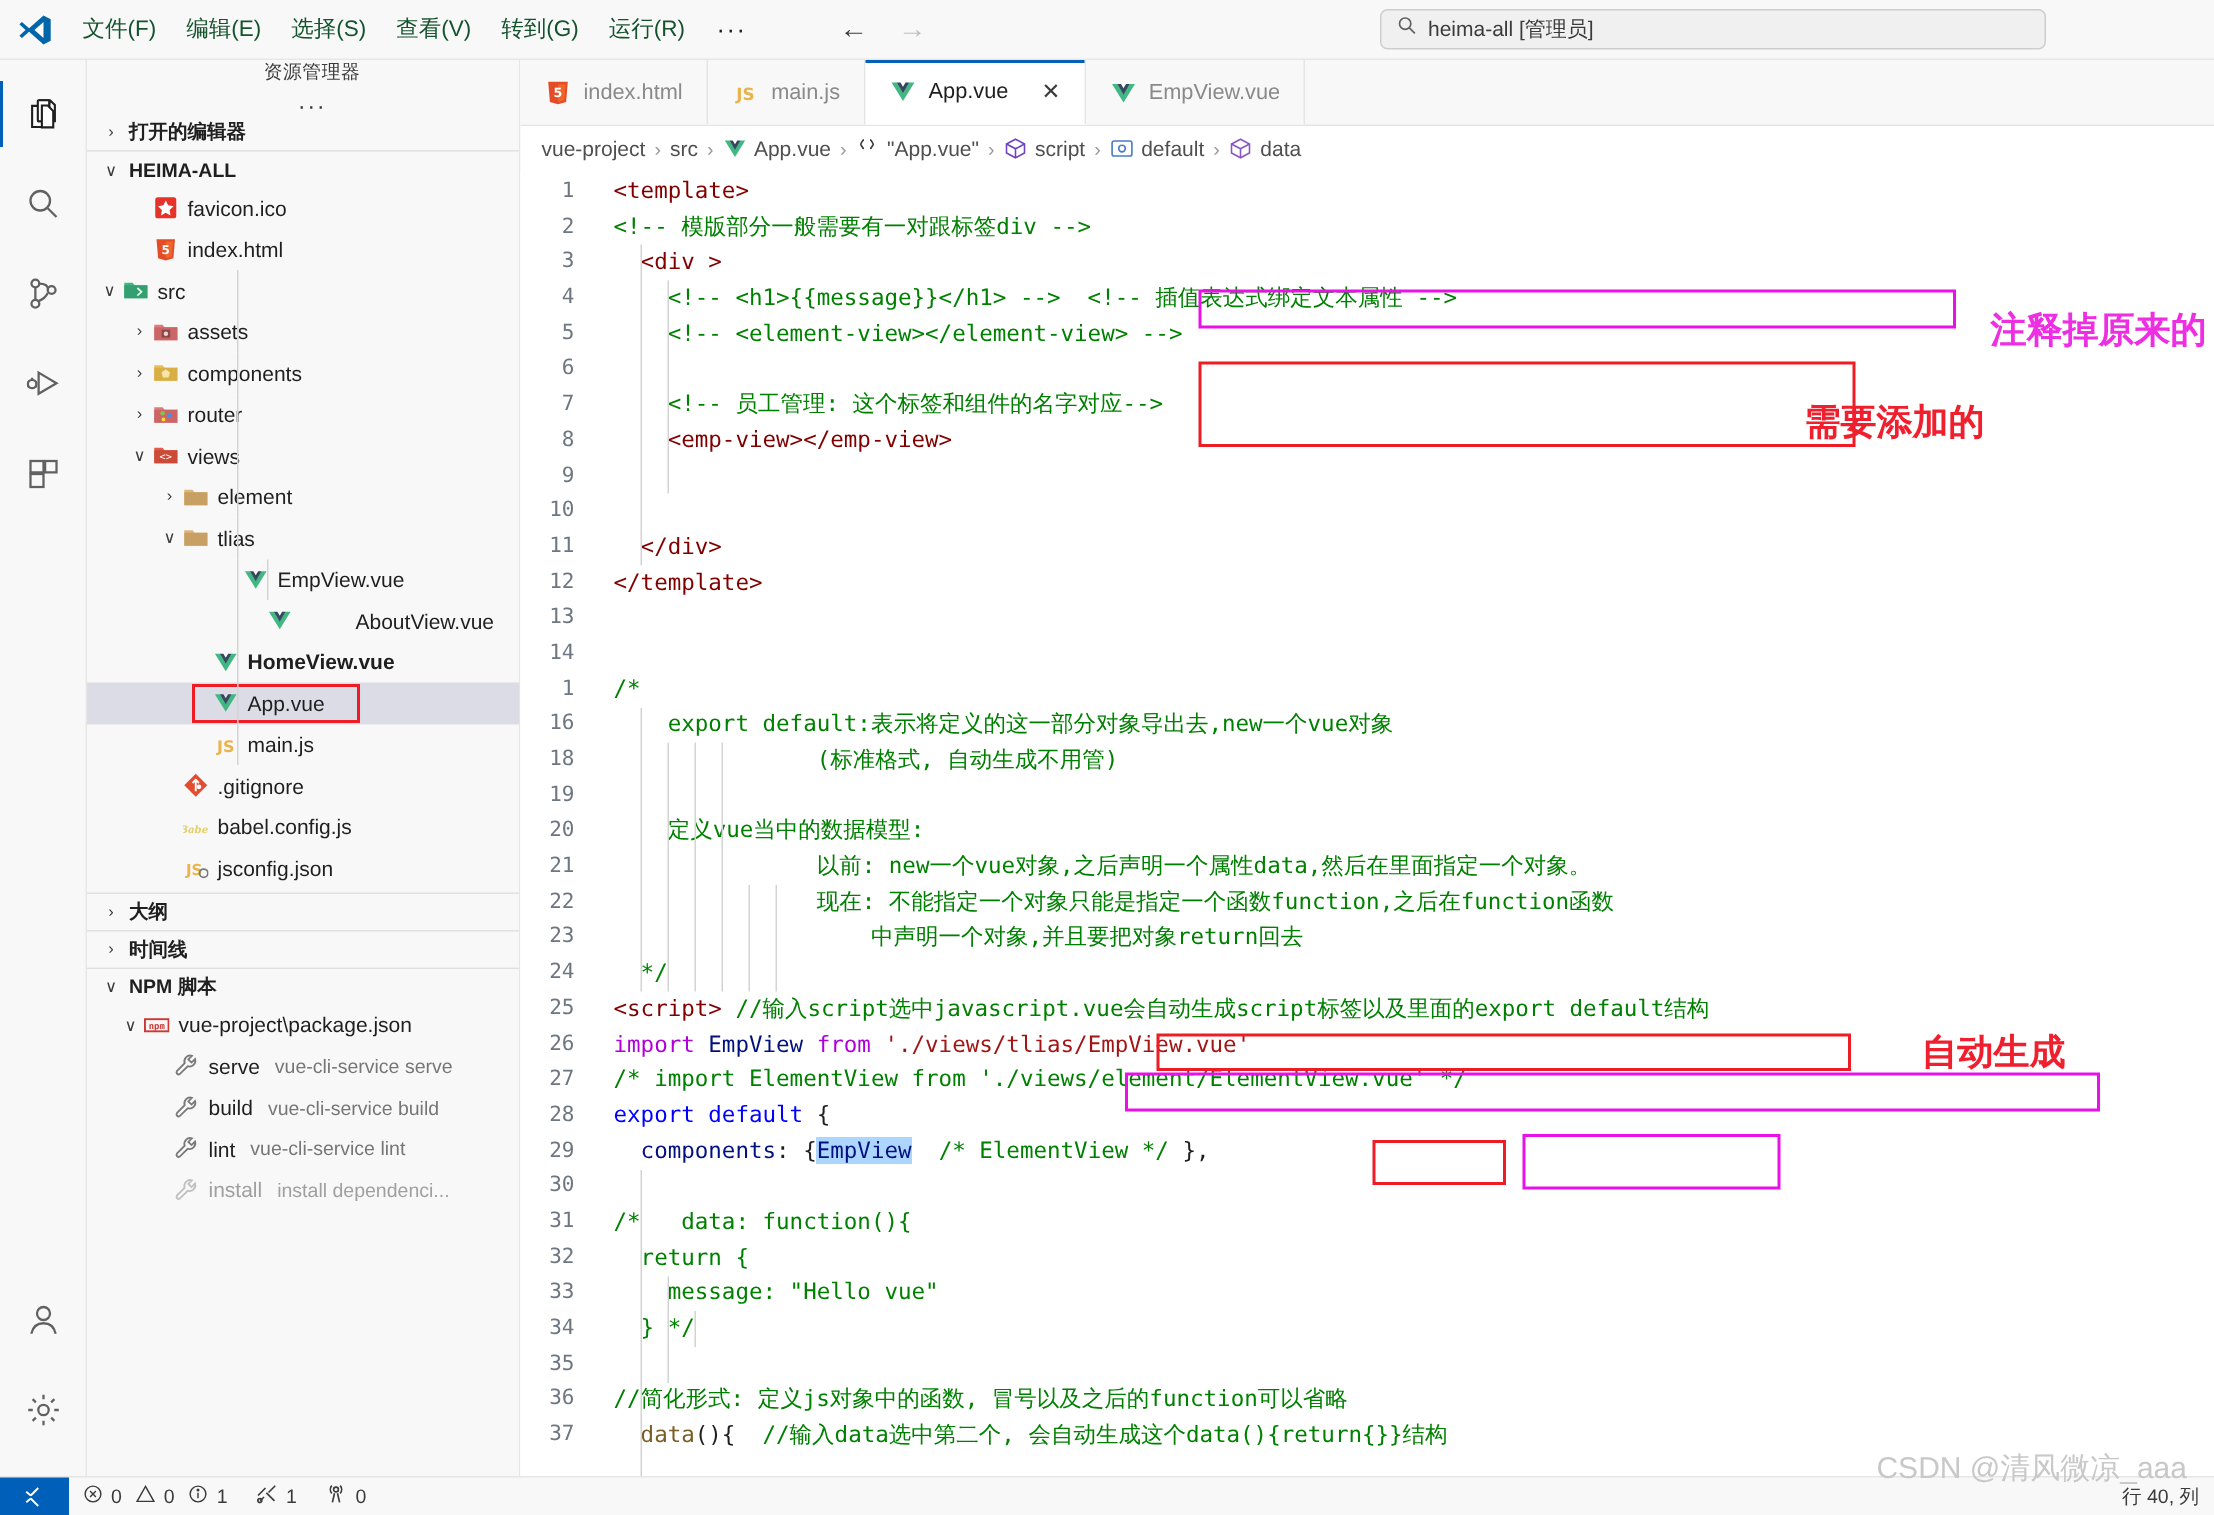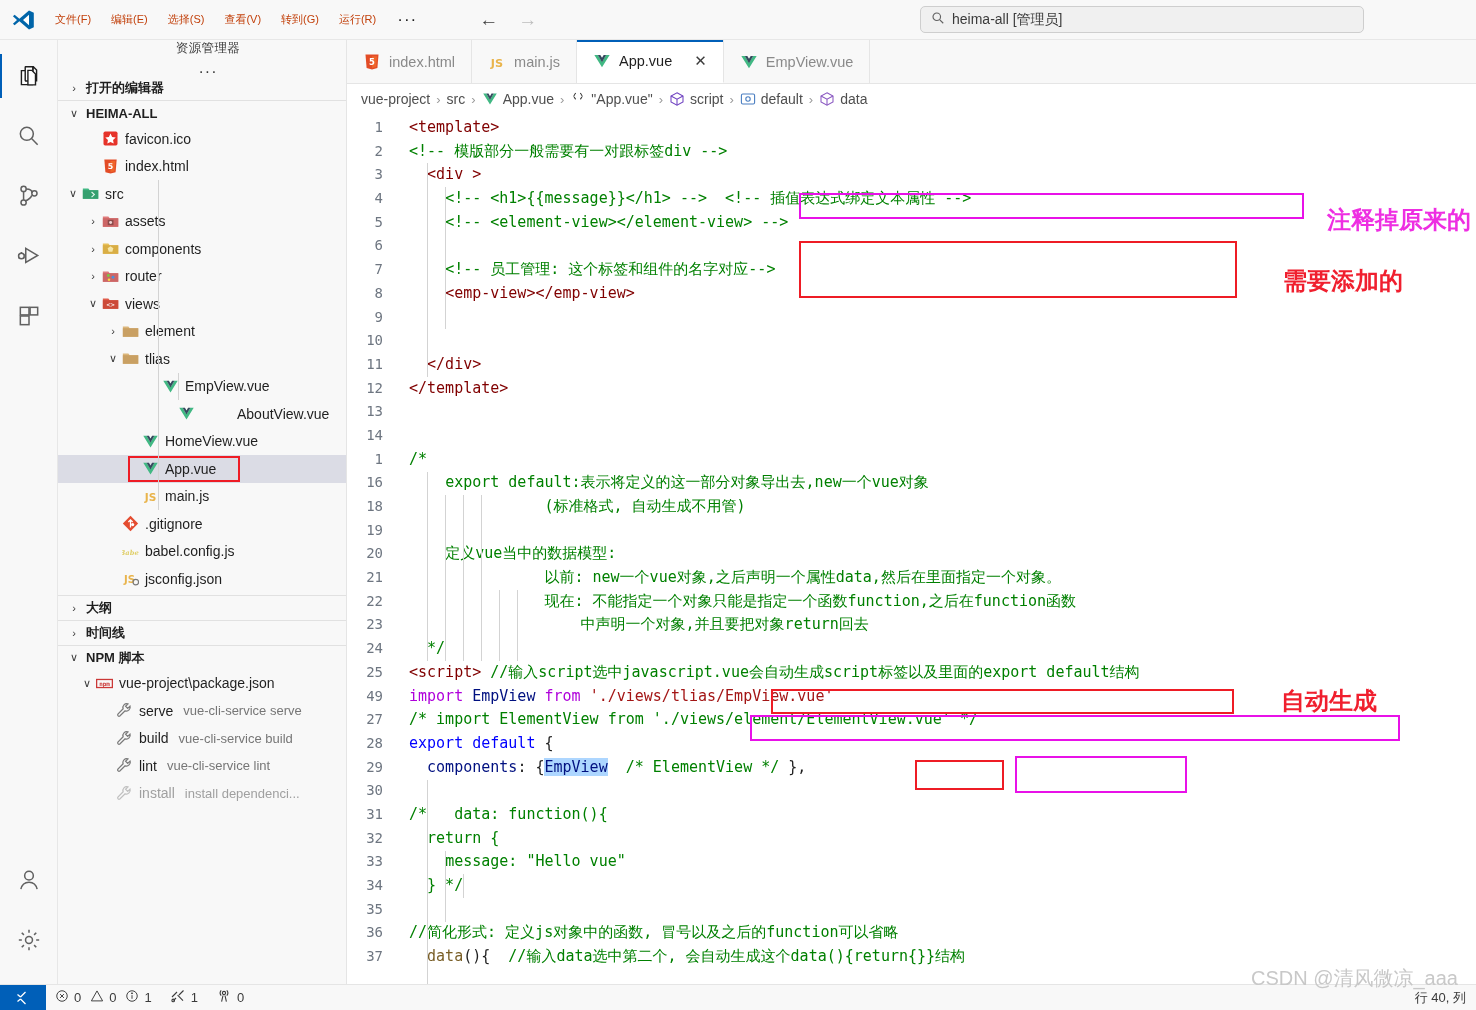--- a/index.html
+++ b/index.html
@@ -21,21 +21,21 @@
   .titlebar {
     height: 40px; min-height: 40px;
     background: #f8f8f8;
     border-bottom: 1px solid #e7e7e7;
     display: flex; align-items: center;
     position: relative;
   }
   .vscode-logo { width: 46px; display: flex; align-items: center; justify-content: center; }
   .menu { display: flex; align-items: center; gap: 2px; }
   .menu-item {
-    font-size: 11px; color: #c2410c; padding: 3px 9px;
+    font-size: 15px; color: #14532d; padding: 3px 9px;
     white-space: nowrap; cursor: default;
   }
   .menu-more { font-size: 17px; color: #1f1f1f; padding: 0 10px; letter-spacing: 1px; }
   .navbtns { display: flex; align-items: center; gap: 20px; margin-left: 52px; }
   .navbtn { font-size: 19px; color: #3b3b3b; line-height: 1; }
   .navbtn.disabled { color: #bdbdbd; }
   .searchbox {
     position: absolute; left: 920px; top: 6px;
     width: 444px; height: 27px;
     background: #f0f0f0; border: 1px solid #cecece; border-radius: 5px;
@@ -420,21 +420,21 @@
             <span class="twisty"></span>
             <span class="ficon">
               <svg width="17" height="17" viewBox="0 0 16 16">
                 <path d="M1.2 2.6 h3.1 L8 8.7 l3.7-6.1h3.1L8 13.6Z" fill="#41b883"></path>
                 <path d="M4.3 2.6 h2.2 L8 5.2 l1.5-2.6h2.2L8 9Z" fill="#35495e"></path>
               </svg>
             </span>
             <span class="rlabel">AboutView.vue</span>
             <div class="guide" style="left: 100px;"></div>
           </div>
-          <div class="row" style="padding-left: 68px;">
+          <div class="row" style="padding-left: 68px; font-weight: bold;">
             <span class="twisty"></span>
             <span class="ficon">
               <svg width="17" height="17" viewBox="0 0 16 16">
                 <path d="M1.2 2.6 h3.1 L8 8.7 l3.7-6.1h3.1L8 13.6Z" fill="#41b883"></path>
                 <path d="M4.3 2.6 h2.2 L8 5.2 l1.5-2.6h2.2L8 9Z" fill="#35495e"></path>
               </svg>
             </span>
             <span class="rlabel">HomeView.vue</span>
             <div class="guide" style="left: 100px;"></div>
           </div>
@@ -672,21 +672,21 @@
             <div class="cline"><span class="lnum">1</span><span class="ctext"><span class="t-com">/*</span></span></div>
             <div class="cline"><span class="lnum">16</span><span class="ctext"><span class="t-pln">    </span><span class="t-com">export default:表示将定义的这一部分对象导出去,new一个vue对象</span></span></div>
             <div class="cline"><span class="lnum">18</span><span class="ctext"><span class="t-pln">               </span><span class="t-com">(标准格式, 自动生成不用管)</span></span></div>
             <div class="cline"><span class="lnum">19</span><span class="ctext"></span></div>
             <div class="cline"><span class="lnum">20</span><span class="ctext"><span class="t-pln">    </span><span class="t-com">定义vue当中的数据模型:</span></span></div>
             <div class="cline"><span class="lnum">21</span><span class="ctext"><span class="t-pln">               </span><span class="t-com">以前: new一个vue对象,之后声明一个属性data,然后在里面指定一个对象。</span></span></div>
             <div class="cline"><span class="lnum">22</span><span class="ctext"><span class="t-pln">               </span><span class="t-com">现在: 不能指定一个对象只能是指定一个函数function,之后在function函数</span></span></div>
             <div class="cline"><span class="lnum">23</span><span class="ctext"><span class="t-pln">                   </span><span class="t-com">中声明一个对象,并且要把对象return回去</span></span></div>
             <div class="cline"><span class="lnum">24</span><span class="ctext"><span class="t-pln">  </span><span class="t-com">*/</span></span></div>
             <div class="cline"><span class="lnum">25</span><span class="ctext"><span class="t-tag">&lt;script&gt;</span><span class="t-pln"> </span><span class="t-com">//输入script选中javascript.vue会自动生成script标签以及里面的export default结构</span></span></div>
-            <div class="cline"><span class="lnum">49</span><span class="ctext"><span class="t-kw">import</span><span class="t-pln"> </span><span class="t-var">EmpView</span><span class="t-pln"> </span><span class="t-kw">from</span><span class="t-pln"> </span><span class="t-str">'./views/tlias/EmpView.vue'</span></span></div>
+            <div class="cline"><span class="lnum">26</span><span class="ctext"><span class="t-kw">import</span><span class="t-pln"> </span><span class="t-var">EmpView</span><span class="t-pln"> </span><span class="t-kw">from</span><span class="t-pln"> </span><span class="t-str">'./views/tlias/EmpView.vue'</span></span></div>
             <div class="cline"><span class="lnum">27</span><span class="ctext"><span class="t-com">/* import ElementView from './views/element/ElementView.vue' */</span></span></div>
             <div class="cline"><span class="lnum">28</span><span class="ctext"><span class="t-blu">export</span><span class="t-pln"> </span><span class="t-blu">default</span><span class="t-pln"> </span><span class="t-pln">{</span></span></div>
             <div class="cline"><span class="lnum">29</span><span class="ctext"><span class="t-pln">  </span><span class="t-var">components</span><span class="t-pln">: {</span><span class="t-var sel">EmpView</span><span class="t-pln">  </span><span class="t-com">/* ElementView */</span><span class="t-pln"> </span><span class="t-pln">},</span></span></div>
             <div class="cline"><span class="lnum">30</span><span class="ctext"></span></div>
             <div class="cline"><span class="lnum">31</span><span class="ctext"><span class="t-com">/*   data: function(){</span></span></div>
             <div class="cline"><span class="lnum">32</span><span class="ctext"><span class="t-pln">  </span><span class="t-com">return {</span></span></div>
             <div class="cline"><span class="lnum">33</span><span class="ctext"><span class="t-pln">    </span><span class="t-com">message: "Hello vue"</span></span></div>
             <div class="cline"><span class="lnum">34</span><span class="ctext"><span class="t-pln">  </span><span class="t-com">} */</span></span></div>
             <div class="cline"><span class="lnum">35</span><span class="ctext"></span></div>
             <div class="cline"><span class="lnum">36</span><span class="ctext"><span class="t-com">//简化形式: 定义js对象中的函数, 冒号以及之后的function可以省略</span></span></div>
@@ -704,21 +704,21 @@
             <div class="ig" style="left: 116px; top: 760.4px; height: 23.7px;"></div>
           </div>
         <div id="overlays">
             <div class="box magenta" style="left: 452px; top: 79px; width: 505px; height: 26px;"></div>
             <div class="box red" style="left: 452px; top: 127px; width: 438px; height: 57px;"></div>
             <div class="box red" style="left: 424px; top: 575px; width: 463px; height: 25px;"></div>
             <div class="box magenta" style="left: 403px; top: 601px; width: 650px; height: 26px;"></div>
             <div class="box red" style="left: 568px; top: 646px; width: 89px; height: 30px;"></div>
             <div class="box magenta" style="left: 668px; top: 642px; width: 172px; height: 37px;"></div>
             <div class="note magenta" style="left: 980px; top: 90px;">注释掉原来的</div>
-            <div class="note red" style="left: 936px; top: 151px;">需要添加的</div>
+            <div class="note red" style="left: 856px; top: 151px;">需要添加的</div>
             <div class="note red" style="left: 934px; top: 571px;">自动生成</div>
           </div>
       </div>
     </div>
   </div>
 
   <div class="statusbar">
     <div class="sb-remote">
       <svg width="16" height="16" viewBox="0 0 16 16" fill="none" stroke="#fff" stroke-width="1.3">
         <path d="M10.5 2 L5.5 7 M5.5 9 L10.5 14 M5.5 7 L2.5 4.5 M5.5 9 L2.5 11.5"></path>

